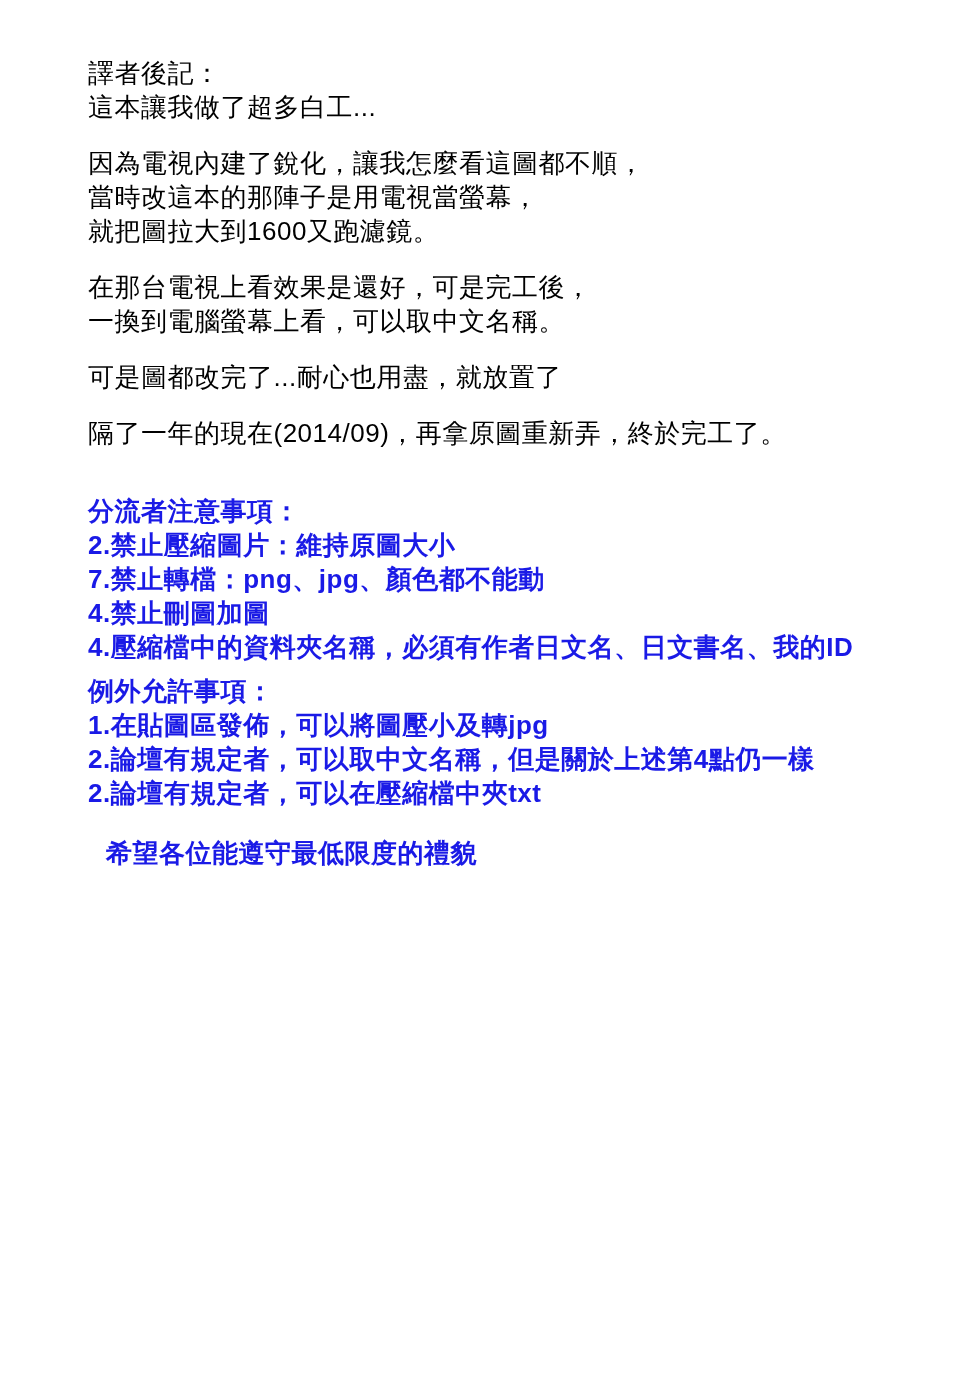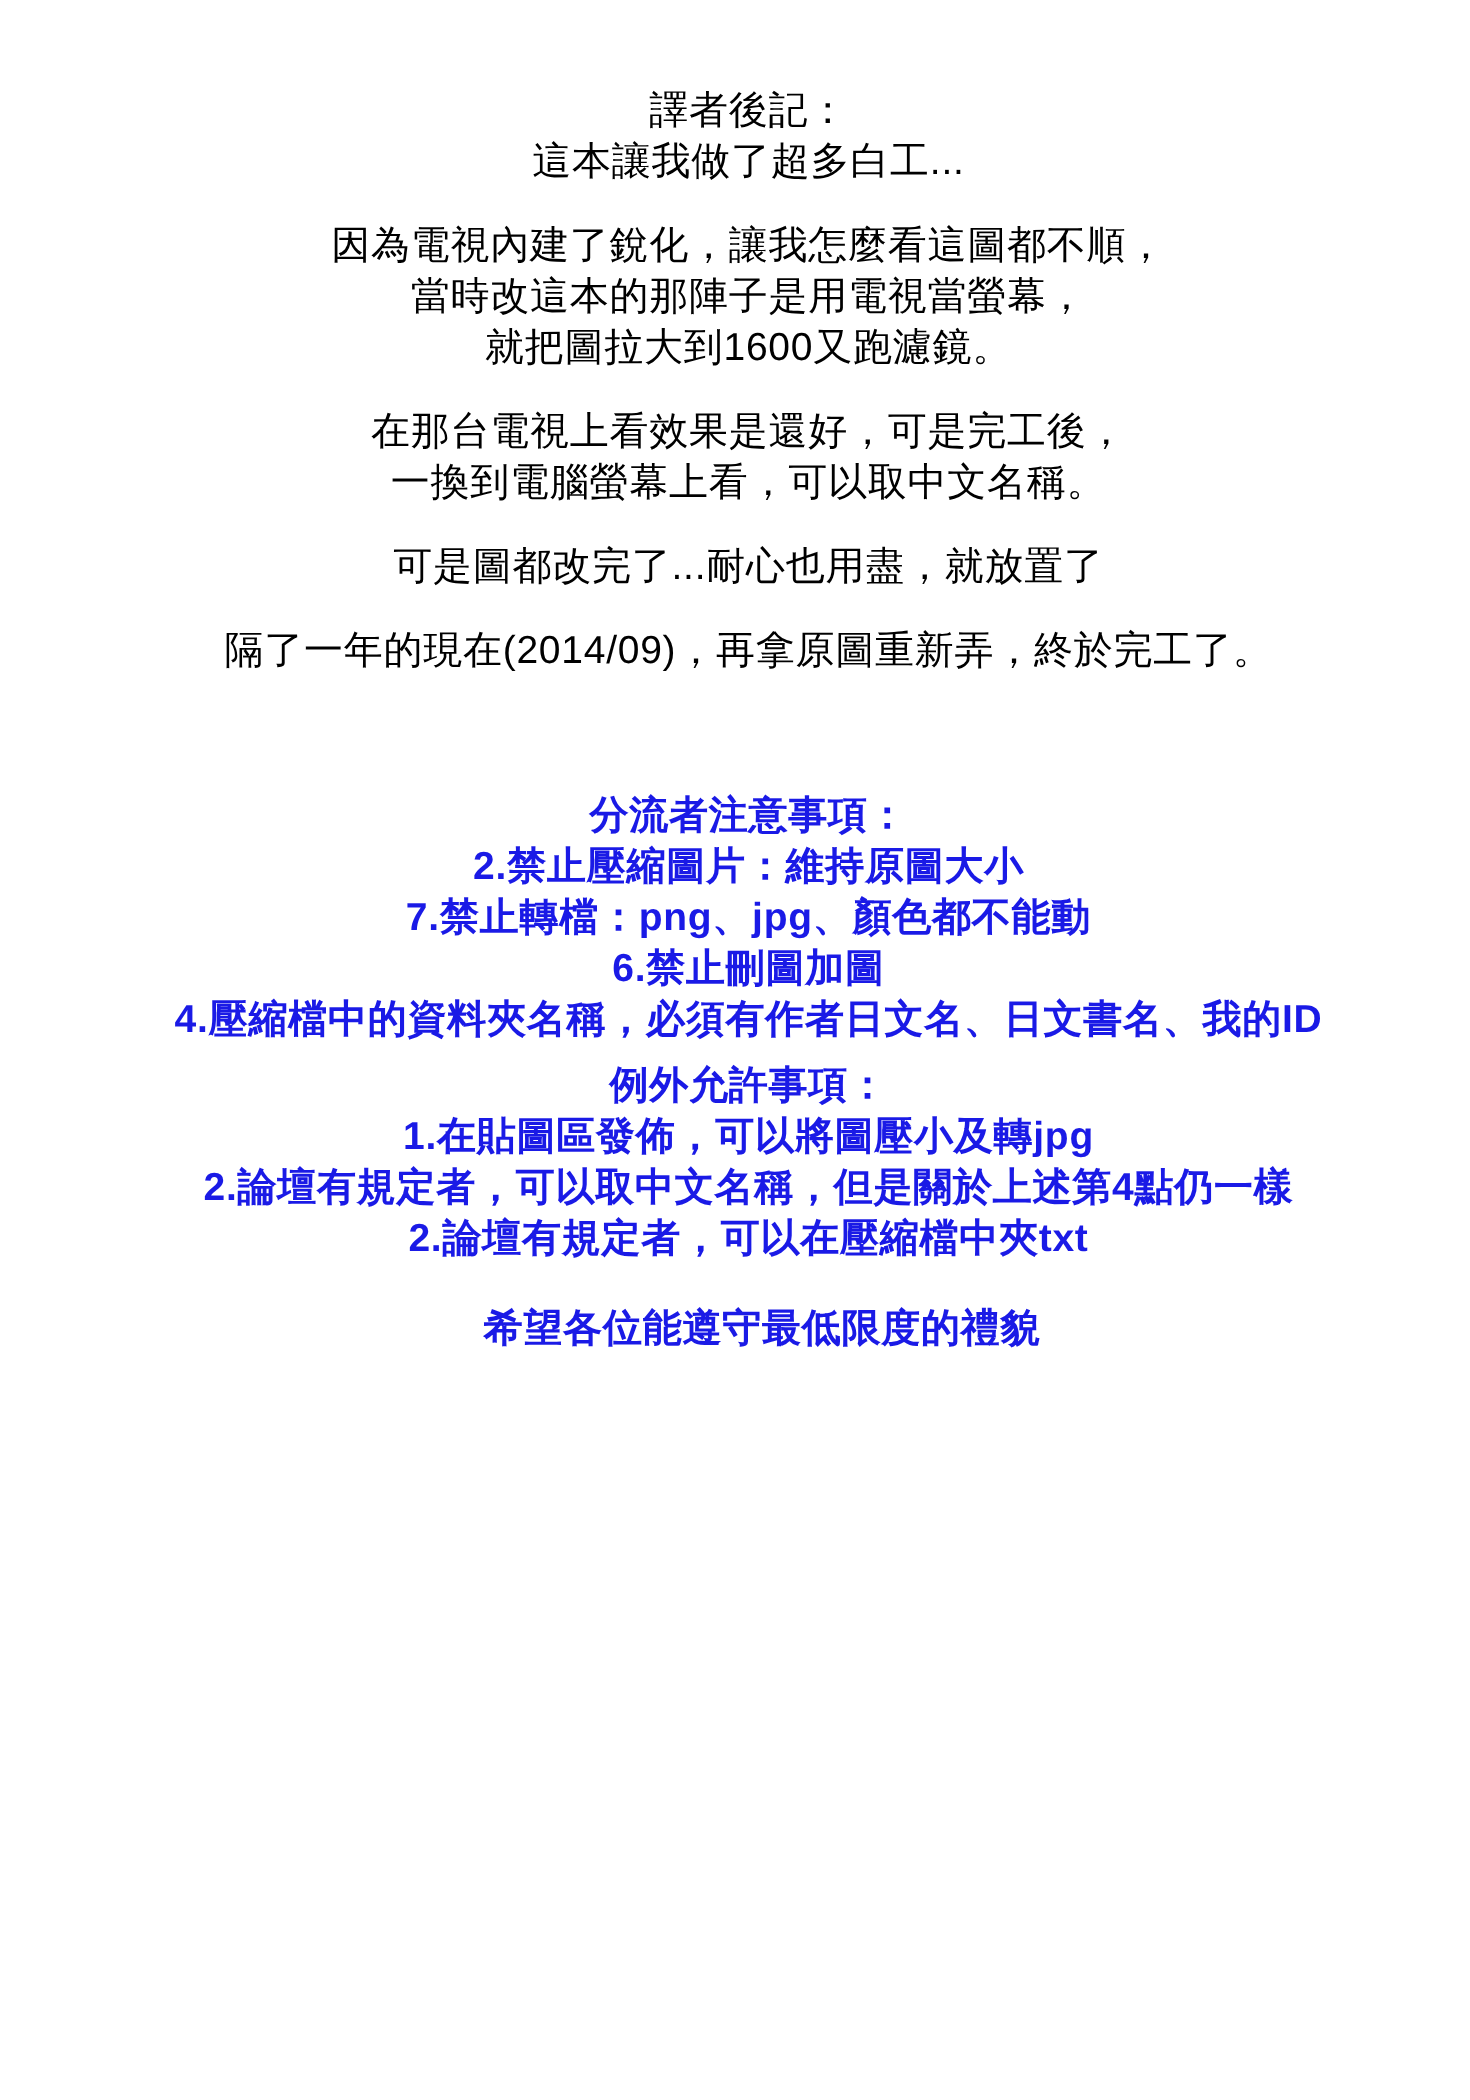--- a/index.html
+++ b/index.html
@@ -12,42 +12,41 @@
     background: #ffffff;
     font-family: "Liberation Sans", sans-serif;
     overflow: hidden;
   }
   .page {
     position: relative;
     width: 980px;
     height: 1400px;
     box-sizing: border-box;
     padding: 56px 70px 16px 88px;
-    text-align: center;
   }
   .block {
     margin: 0 0 22px 0;
   }
   .line {
     font-size: 26px;
     line-height: 34px;
     white-space: pre;
     letter-spacing: 0.5px;
   }
   .note-section .line {
     color: #000000;
   }
   .rules-section .line,
   .exceptions-section .line,
   .closing-section .line {
     color: #1a1ae6;
     font-weight: bold;
   }
   .rules-section {
-    margin-top: 76px;
+    margin-top: 44px;
   }
   .exceptions-section {
     margin-top: 10px;
   }
   .closing-section {
     margin-top: 26px;
     margin-left: 18px;
   }
 </style>
 </head>
@@ -80,21 +79,21 @@
     <div class="block">
       <div class="line">隔了一年的現在(2014/09)，再拿原圖重新弄，終於完工了。</div>
     </div>
 
   </div>
 
   <div class="rules-section">
     <div class="line">分流者注意事項：</div>
     <div class="line">2.禁止壓縮圖片：維持原圖大小</div>
     <div class="line">7.禁止轉檔：png、jpg、顏色都不能動</div>
-    <div class="line">6.禁止刪圖加圖</div>
+    <div class="line">4.禁止刪圖加圖</div>
     <div class="line">4.壓縮檔中的資料夾名稱，必須有作者日文名、日文書名、我的ID</div>
   </div>
 
   <div class="exceptions-section">
     <div class="line">例外允許事項：</div>
     <div class="line">1.在貼圖區發佈，可以將圖壓小及轉jpg</div>
     <div class="line">2.論壇有規定者，可以取中文名稱，但是關於上述第4點仍一樣</div>
     <div class="line">2.論壇有規定者，可以在壓縮檔中夾txt</div>
   </div>
 

